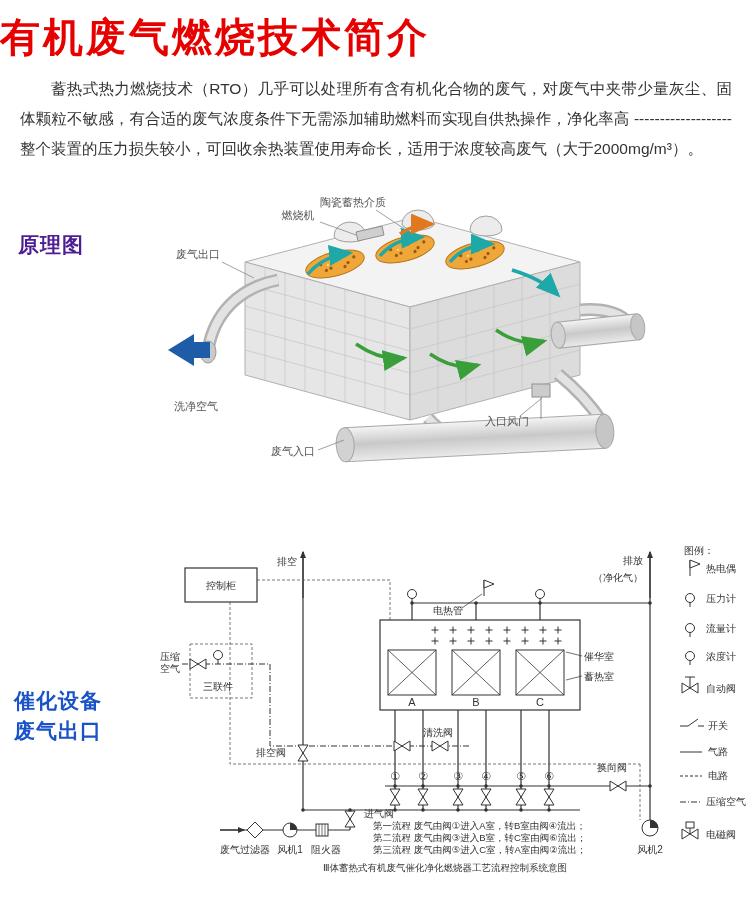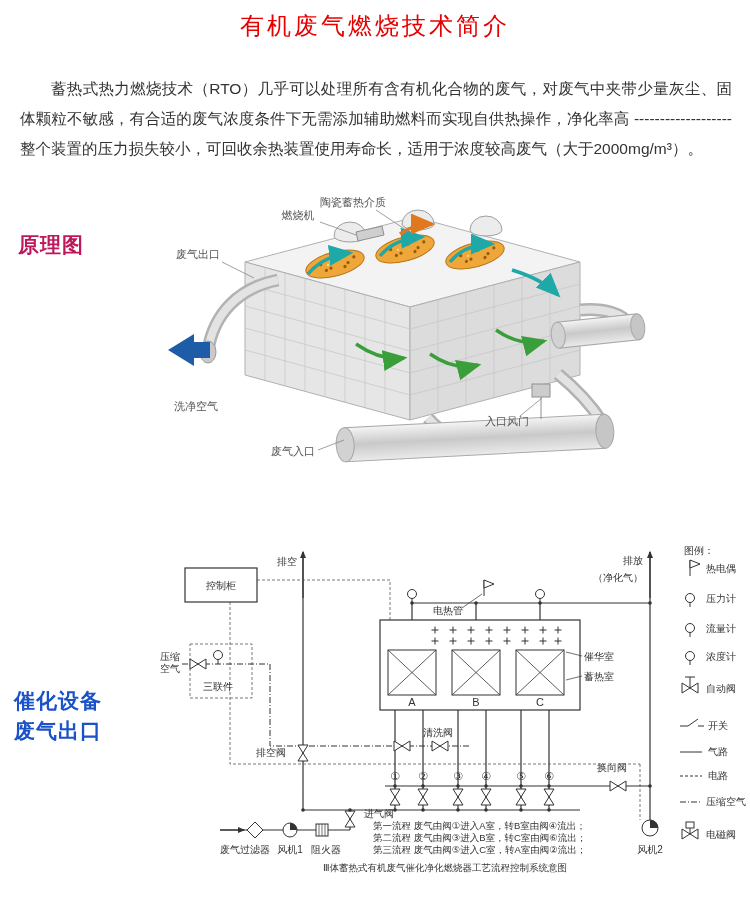--- a/index.html
+++ b/index.html
@@ -1,20 +1,20 @@
 <!DOCTYPE html>
 <html><head>
 <meta charset="utf-8">
 <style>
   * { margin:0; padding:0; box-sizing:border-box; }
   html,body { background:#fff; }
   body { font-family:"Liberation Sans","DejaVu Sans",sans-serif; }
   .page { position:relative; width:750px; height:900px; background:#fff; overflow:hidden; }
-  .title { position:absolute; top:10px; left:0; width:100%; text-align:center;
-           font-size:24px; font-weight:normal; letter-spacing:3px; color:#e60000; }
+  .title { position:absolute; top:10px; left:0; width:100%; 
+           font-size:40px; font-weight:bold; letter-spacing:3px; color:#e60000; }
   .para { position:absolute; left:20px; right:18px; font-size:15.5px; line-height:1.92;
           color:#333; text-align:justify; text-indent:2em; }
   .intro { top:74px; }
   .rco { top:484px; }
   .side-label { position:absolute; font-size:21px; font-weight:bold; color:#1a52c8;
                 letter-spacing:1px; line-height:1.45; }
   .lbl-principle { left:18px; top:230px; }
   .lbl-catalytic { left:14px; top:686px;text-align:right; }
   svg.diagram { position:absolute; }
   .rto-svg { left:160px; top:192px; }
@@ -26,21 +26,21 @@
 </style>
 </head>
 <body>
 
 <div class="page">
 
   <h1 class="title" style="color: rgb(230, 0, 0);">有机废气燃烧技术简介</h1>
 
   <p class="para intro">蓄热式热力燃烧技术（RTO）几乎可以处理所有含有机化合物的废气，对废气中夹带少量灰尘、固体颗粒不敏感，有合适的废气浓度条件下无需添加辅助燃料而实现自供热操作，净化率高 ------------------- 整个装置的压力损失较小，可回收余热装置使用寿命长，适用于浓度较高废气（大于2000mg/m³）。</p>
 
-  <div class="side-label lbl-principle" style="color: #be185d;">原理图</div>
+  <div class="side-label lbl-principle" style="color: #4c1d95;">原理图</div>
 
   <svg class="diagram rto-svg" width="490" height="285" viewBox="0 0 490 285">
     <defs>
       <marker id="mTeal" markerWidth="8" markerHeight="8" refX="6" refY="3" orient="auto">
           <path d="M0,0 L7,3 L0,6 Z" fill="#1fa8a8"></path>
         </marker>
       <marker id="mGreen" markerWidth="8" markerHeight="8" refX="6" refY="3" orient="auto">
           <path d="M0,0 L7,3 L0,6 Z" fill="#3a9e3a"></path>
         </marker>
       <marker id="mOrange" markerWidth="8" markerHeight="8" refX="6" refY="3" orient="auto">

